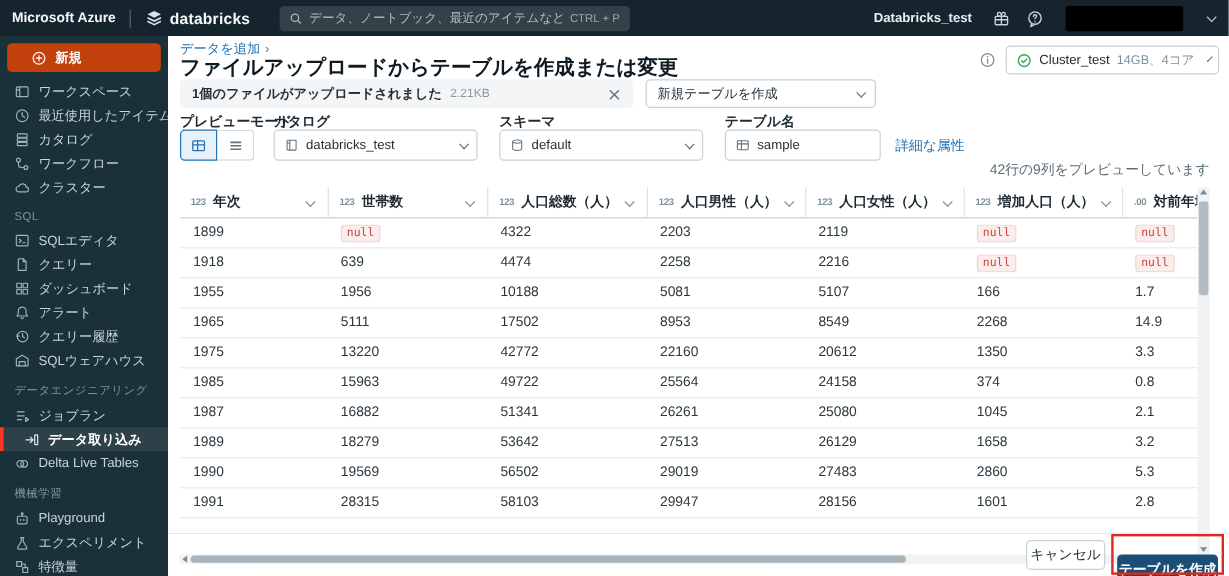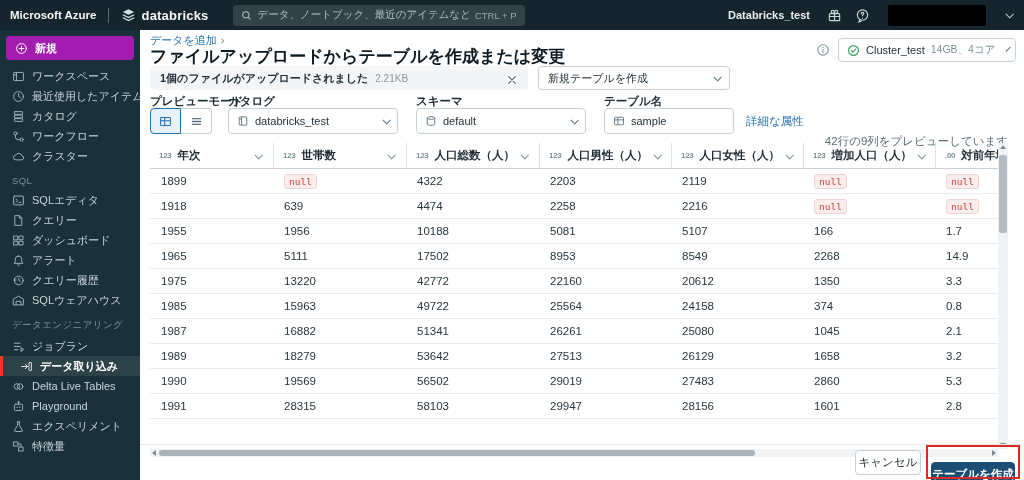--- a/index.html
+++ b/index.html
@@ -23,21 +23,21 @@
   .tb-icon svg { width:15px; height:15px; }
   .redacted { width:98px; height:21px; background:#000; border-radius:2px; margin-left:6px; }
   .chev { display:inline-block; width:6px; height:6px; border-right:1.4px solid currentColor; border-bottom:1.4px solid currentColor; transform:rotate(45deg) translateY(-1px); }
   .tb-chev { color:#B9C6CC; margin-left:8px; }
 
   
   .sidebar { position:absolute; left:0; top:30px; width:140px; height:450px; background:#1B3139; padding-top:4px; overflow:hidden; }
   .side-item { height:20px; display:flex; align-items:center; gap:7px; padding:0 6px 0 12px; color:#C9D4DA; font-size:11px; font-weight:500; white-space:nowrap; cursor:pointer; }
   .side-item .icn { width:13px; height:13px; flex:none; color:#9FB2BB; display:flex; align-items:center; }
   .side-item .icn svg { width:13px; height:13px; }
-  .side-item.primary { background:#a21caf; border-radius:4px; margin:2px 6px 6px 6px; height:24px; padding-left:9px; color:#FFFFFF; font-weight:600; }
+  .side-item.primary { background:#c2410c; border-radius:4px; margin:2px 6px 6px 6px; height:24px; padding-left:20px; color:#FFFFFF; font-weight:600; }
   .side-item.primary .icn { color:#FFFFFF; }
   .side-item.active { background:rgba(255,255,255,.08); box-shadow:inset 3px 0 0 #FF3621; color:#FFFFFF; font-weight:600;padding-left:20px; }
   .side-item.active .icn { color:#E3EAEE; }
   .section-label { padding:9px 12px 4px; font-size:9.5px; color:#7E929D; letter-spacing:.4px; white-space:nowrap; }
 
   
   .main { position:absolute; left:140px; top:30px; width:884px; height:450px; background:#fff; }
   .breadcrumb { position:absolute; left:10px; top:3px; font-size:11px; color:#2272B4; cursor:pointer; }
   .crumb-sep { color:#5E717C; margin-left:4px; }
   .page-title { position:absolute; left:10px; top:15px; font-size:17px; font-weight:700; color:#0D1A22; white-space:nowrap; }
@@ -64,21 +64,21 @@
   .tgl { width:31px; height:26px; border:1px solid #C6D1D7; background:#fff; display:flex; align-items:center; justify-content:center; color:#5F7281; cursor:pointer; }
   .tgl svg { width:13px; height:13px; }
   .tgl.first { border-radius:4px 0 0 4px; }
   .tgl.last { border-radius:0 4px 4px 0; border-left:none; }
   .tgl.selected { background:#E7F1F9; border:1px solid #2272B4; color:#2272B4; z-index:2; }
   .link { font-size:11.5px; color:#2272B4; cursor:pointer; white-space:nowrap; }
   .adv-link { position:absolute; left:606px; top:84px; }
   .preview-status { position:absolute; right:16px; top:104px; font-size:11.5px; color:#5A6B76; }
 
   
-  .grid { position:absolute; left:10px; top:113px; width:858px; height:314px; }
+  .grid { position:absolute; left:10px; top:126px; width:858px; height:314px; }
   .grid-head { display:flex; height:26px; border-bottom:1px solid #C9D2D8; width:848px; }
   .th { display:flex; align-items:center; gap:6px; padding:0 6px 0 9px; overflow:hidden; white-space:nowrap; cursor:pointer; }
   .th:not(:first-child) { border-left:1px solid #DCE2E6; }
   .ticon { font-size:8px; color:#7E919B; font-weight:700; letter-spacing:-.3px; flex:none; }
   .th-name { font-size:11.5px; font-weight:600; color:#1F2B33; }
   .th .chev { color:#7E919B; margin-left:auto; margin-right:6px; flex:none; }
   .grid-body { width:848px; }
   .tr { display:flex; height:25px; align-items:center; border-bottom:1px solid #E8ECEF; }
   .td { padding-left:11px; font-size:11.5px; color:#2A363E; overflow:hidden; white-space:nowrap; }
   .null-badge { font-family:"DejaVu Sans Mono",monospace; font-size:9.5px; color:#C6453F; background:#FBEDEC; border:1px solid #F1D4D2; border-radius:3px; padding:0 4px; line-height:13px; display:inline-block; }
@@ -277,20 +277,21 @@
       </div>
       <div class="side-item">
         <span class="icn">
           <svg viewBox="0 0 16 16" fill="none" stroke="currentColor" stroke-width="1.2" stroke-linecap="round" stroke-linejoin="round">
             <circle cx="6" cy="8" r="3.4"></circle>
             <circle cx="10" cy="8" r="3.4"></circle>
           </svg>
         </span>
         <span class="lbl">Delta Live Tables</span>
       </div>
+      <div class="section-label">機械学習</div>
       <div class="side-item">
         <span class="icn">
           <svg viewBox="0 0 16 16" fill="none" stroke="currentColor" stroke-width="1.2" stroke-linecap="round" stroke-linejoin="round">
             <rect x="3" y="5.2" width="10" height="7.8" rx="1.4"></rect>
             <circle cx="6.4" cy="9" r=".9" fill="currentColor" stroke="none"></circle>
             <circle cx="9.6" cy="9" r=".9" fill="currentColor" stroke="none"></circle>
             <path d="M8 5.2V3.2"></path>
             <circle cx="8" cy="2.5" r=".8"></circle>
           </svg>
         </span>

